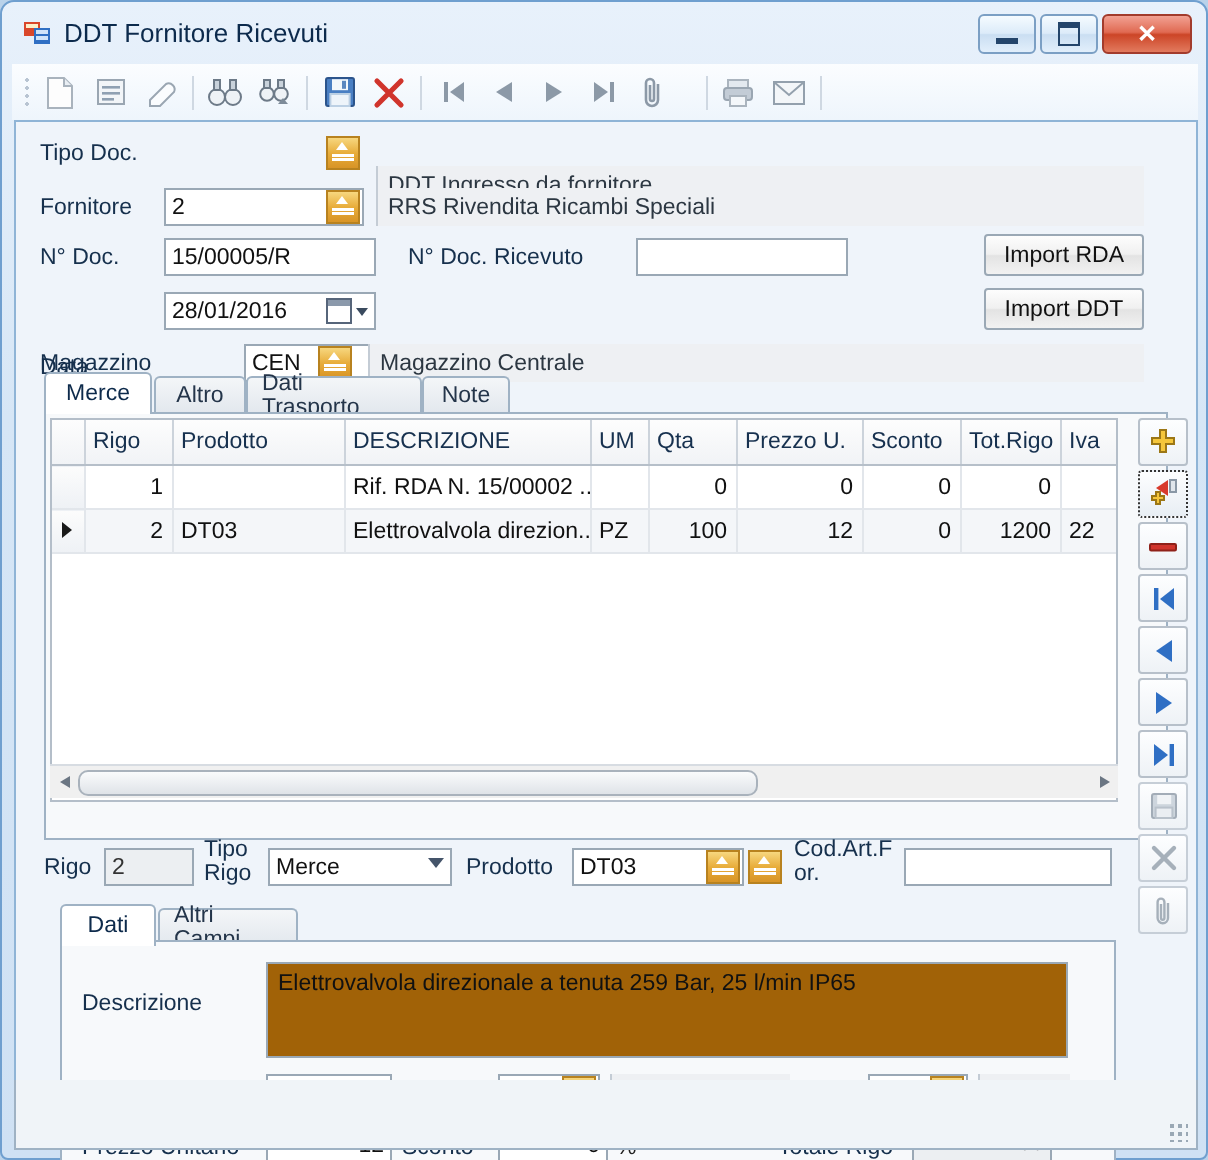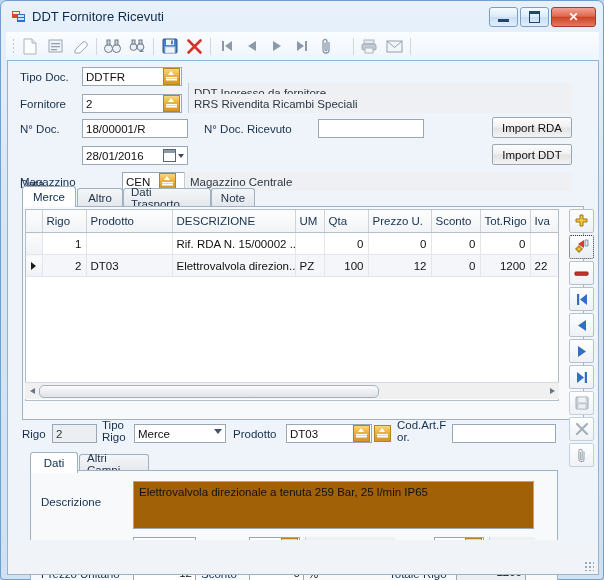--- a/index.html
+++ b/index.html
@@ -331,35 +331,34 @@
     </span>
     <span class="tbsep"></span>
   </div>
 
   <div class="client">
    <div class="inner">
 
     <div class="hdr">
 
       <div class="lbl" style="left:12px;top:10px;">Tipo Doc.</div>
-      <div class="tbox" style="left:74px;top:6px;width:100px;">DDTFR</div>
       <div class="lookup" style="left:155px;top:7px;">
             <i></i>
           </div>
       <div class="rdonly" style="left:180px;top:22px;width:384px;">DDT Ingresso da fornitore</div>
 
       <div class="lbl" style="left:12px;top:37px;">Fornitore</div>
       <div class="tbox" style="left:74px;top:33px;width:100px;">2</div>
       <div class="lookup" style="left:155px;top:34px;">
             <i></i>
           </div>
       <div class="rdonly" style="left:180px;top:33px;width:384px;">RRS Rivendita Ricambi Speciali</div>
 
       <div class="lbl" style="left:12px;top:62px;">N° Doc.</div>
-      <div class="tbox" style="left:74px;top:58px;width:106px;">18/00001/R</div>
+      <div class="tbox" style="left:74px;top:58px;width:106px;">15/00005/R</div>
       <div class="lbl" style="left:196px;top:62px;">N° Doc. Ricevuto</div>
       <div class="tbox" style="left:310px;top:58px;width:106px;"></div>
       <div class="btn" style="left:484px;top:56px;width:80px;height:21px;">Import RDA</div>
 
       <div class="lbl" style="left:12px;top:89px;margin-top:28px;">Data</div>
       <div class="tbox" style="left:74px;top:85px;width:106px;">28/01/2016</div>
       <div class="datebtn" style="left:152px;top:86px;">
         <span class="calglyph"></span>
         <span class="caret"></span>
       </div>

